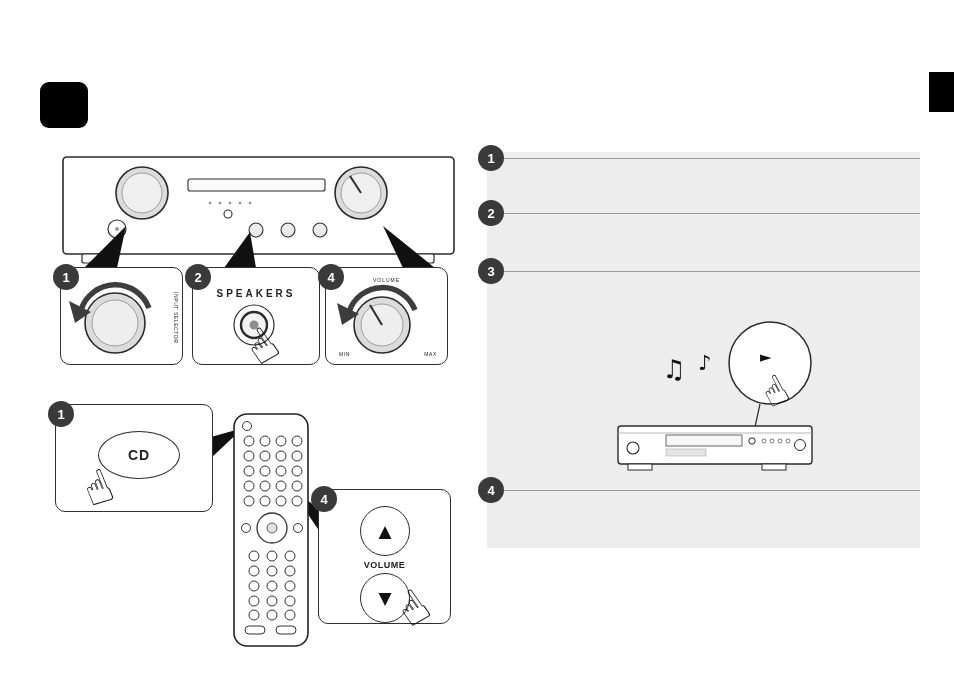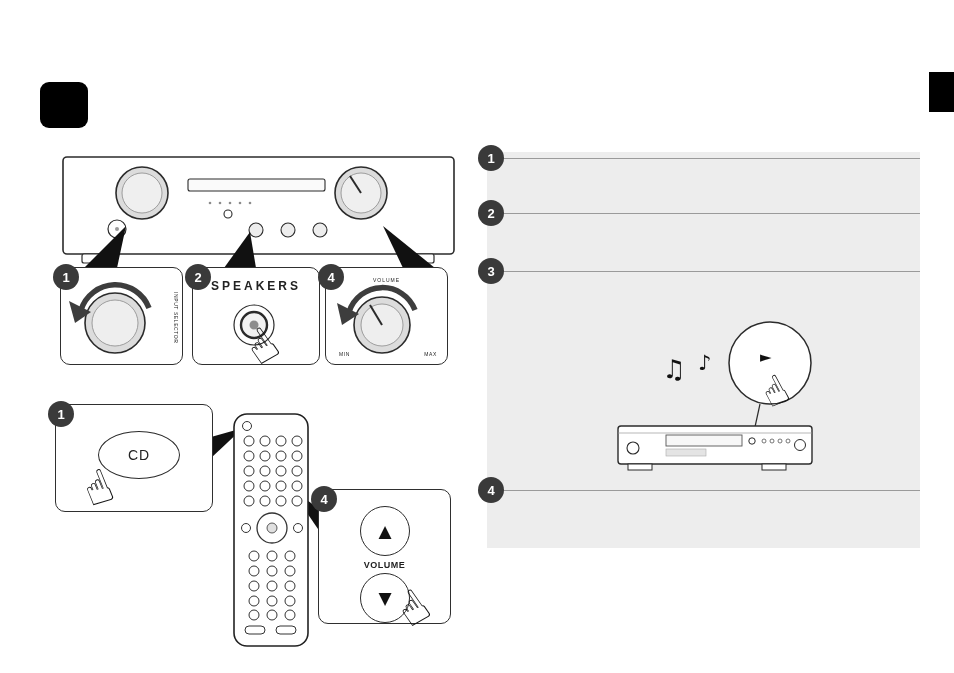--- a/index.html
+++ b/index.html
@@ -28,22 +28,22 @@
   .ovalbtn {
     position:absolute; border:1.6px solid #2b2b2b; border-radius:50%;
     display:flex; align-items:center; justify-content:center; background:#fff;
   }
   .circbtn {
     position:absolute; border:1.6px solid #2b2b2b; border-radius:50%; background:#fff;
     display:flex; align-items:center; justify-content:center;
     font-family:"DejaVu Sans", sans-serif; font-size:17px; color:#111;
   }
   .vol-label { position:absolute; left:0; right:0; text-align:center; font-weight:bold; font-size:9px; letter-spacing:0.5px; }
-  .speakers-label { position:absolute; left:0; right:0; top:11px; text-align:center;
-                    font-weight:bold; font-size:12px; letter-spacing:3px; }
+  .speakers-label { position:absolute; left:0; right:0; top:20px; text-align:center;
+                    font-weight:bold; font-size:10px; letter-spacing:3px; }
 </style>
 </head>
 <body>
 
 <div class="page">
 
   <div class="badge"></div>
   <div class="edge-tab"></div>
 
   <svg class="abs" style="left:60px; top:150px;" width="400" height="120" viewBox="0 0 400 120">
@@ -170,21 +170,21 @@
         <circle cx="62" cy="207" r="5"></circle>
     </g>
     <g fill="#ffffff" stroke="#333" stroke-width="1">
       <rect x="17" y="218" width="20" height="8" rx="4"></rect>
       <rect x="48" y="218" width="20" height="8" rx="4"></rect>
     </g>
   </svg>
 
   <div class="callout" style="left:55px; top:404px; width:156px; height:106px;">
     <div class="numcircle" style="left:-8px; top:-4px;">1</div>
-    <div class="ovalbtn" style="left:42px; top:26px; width:80px; height:46px; font-size:14px; font-weight:normal; letter-spacing:1px;">CD</div>
+    <div class="ovalbtn" style="left:42px; top:26px; width:80px; height:46px; font-size:14px; font-weight:bold; letter-spacing:1px;">CD</div>
     <div class="hand" style="left:28px; top:60px; font-size:46px; transform:rotate(-22deg);">☝</div>
   </div>
 
   <div class="callout" style="left:318px; top:489px; width:131px; height:133px;">
     <div class="numcircle" style="left:-8px; top:-4px;">4</div>
     <div class="circbtn" style="left:41px; top:16px; width:48px; height:48px;">
       <span>▲</span>
     </div>
     <div class="vol-label" style="top:70px;">VOLUME</div>
     <div class="circbtn" style="left:41px; top:83px; width:48px; height:48px;">

